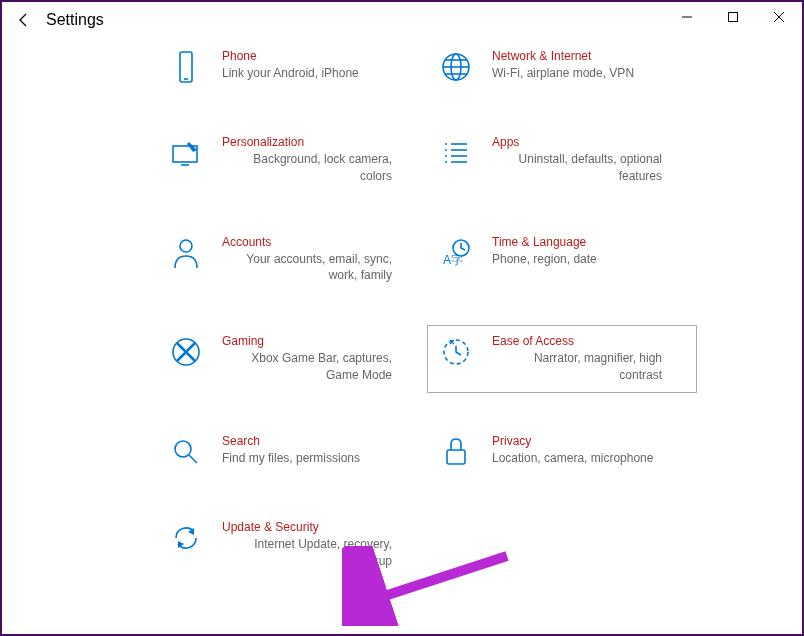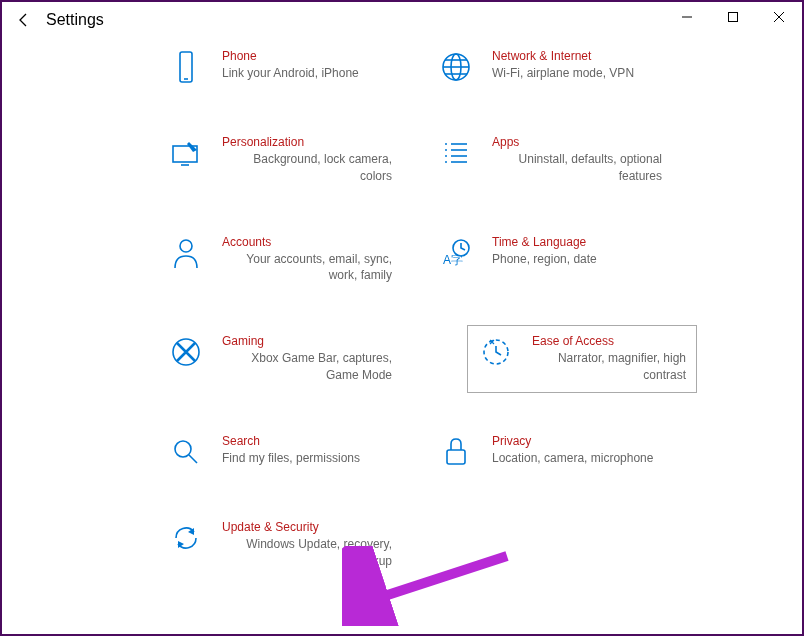--- a/index.html
+++ b/index.html
@@ -4,21 +4,21 @@
 <style>
 * { margin:0; padding:0; box-sizing:border-box; font-family:"Segoe UI",Arial,sans-serif; }
 body { background:#fff; width:804px; height:636px; border:2px solid #4b0b5e; overflow:hidden; position:relative; }
 .titlebar { height:36px; display:flex; align-items:center; padding:0 0 0 8px; }
 .titlebar .back { width:28px; height:28px; display:flex; align-items:center; justify-content:center; cursor:pointer; }
 .titlebar .title { font-size:16px; margin-left:8px; color:#000; }
 .win-controls { position:absolute; right:0; top:0; display:flex; }
 .win-controls div { width:46px; height:30px; display:flex; align-items:center; justify-content:center; cursor:pointer; }
 .content { padding:2px 70px 0 155px; display:grid; grid-template-columns:270px 270px; column-gap:0; row-gap:32px; }
 .tile { display:flex; gap:18px; cursor:pointer; padding:8px 10px; border:1px solid transparent; }
-.tile.highlight { border:1px solid #aaa;margin-left:40px; }
+.tile.highlight { border:1px solid #aaa; }
 .icon { width:36px; height:36px; flex-shrink:0; display:flex; align-items:center; justify-content:center; }
 .icon svg { stroke:#0078d4; fill:none; stroke-width:1.6; }
 .txt .heading { font-size:12px; color:#b91c1c; margin-bottom:2px; }
 .txt .sub { font-size:12px; color:#666; line-height:1.4; max-width:170px;text-align:right; }
 .arrow { position:absolute; left:340px; top:544px; pointer-events:none; }
 </style>
 </head>
 <body>
 
 <div class="titlebar">
@@ -184,21 +184,21 @@
       <div class="icon">
         <svg width="32" height="32" viewBox="0 0 32 32">
           <path d="M6 16 A10 10 0 0 1 24 10"></path>
           <path d="M26 16 A10 10 0 0 1 8 22"></path>
           <polygon points="24,6 24,13 18,10" fill="#0078d4" stroke="none"></polygon>
           <polygon points="8,26 8,19 14,22" fill="#0078d4" stroke="none"></polygon>
         </svg>
       </div>
       <div class="txt">
         <div class="heading">Update &amp; Security</div>
-        <div class="sub">Windows Update, recovery, backup</div>
+        <div class="sub">Internet Update, recovery, backup</div>
       </div>
     </div>
   </div>
 
 <svg class="arrow" width="180" height="80">
   <defs>
       <marker id="ah" markerWidth="18" markerHeight="14" refX="3" refY="7" orient="auto">
         <polygon points="0,0 18,7 0,14" fill="#b829d6"></polygon>
       </marker>
     </defs>

